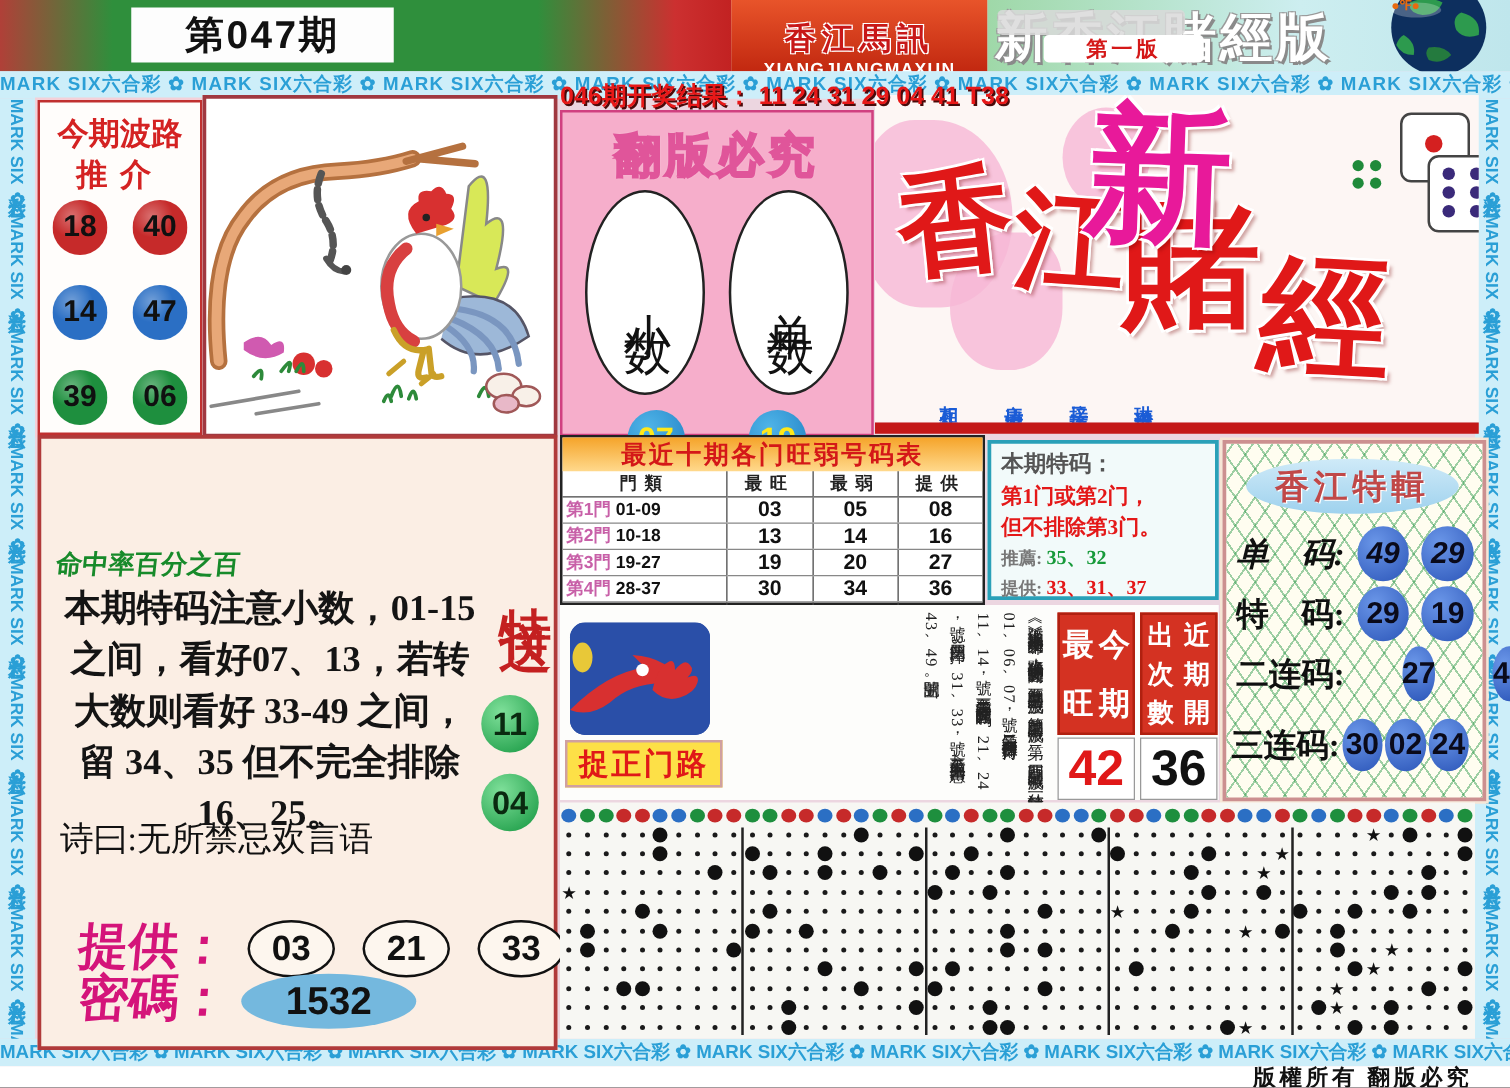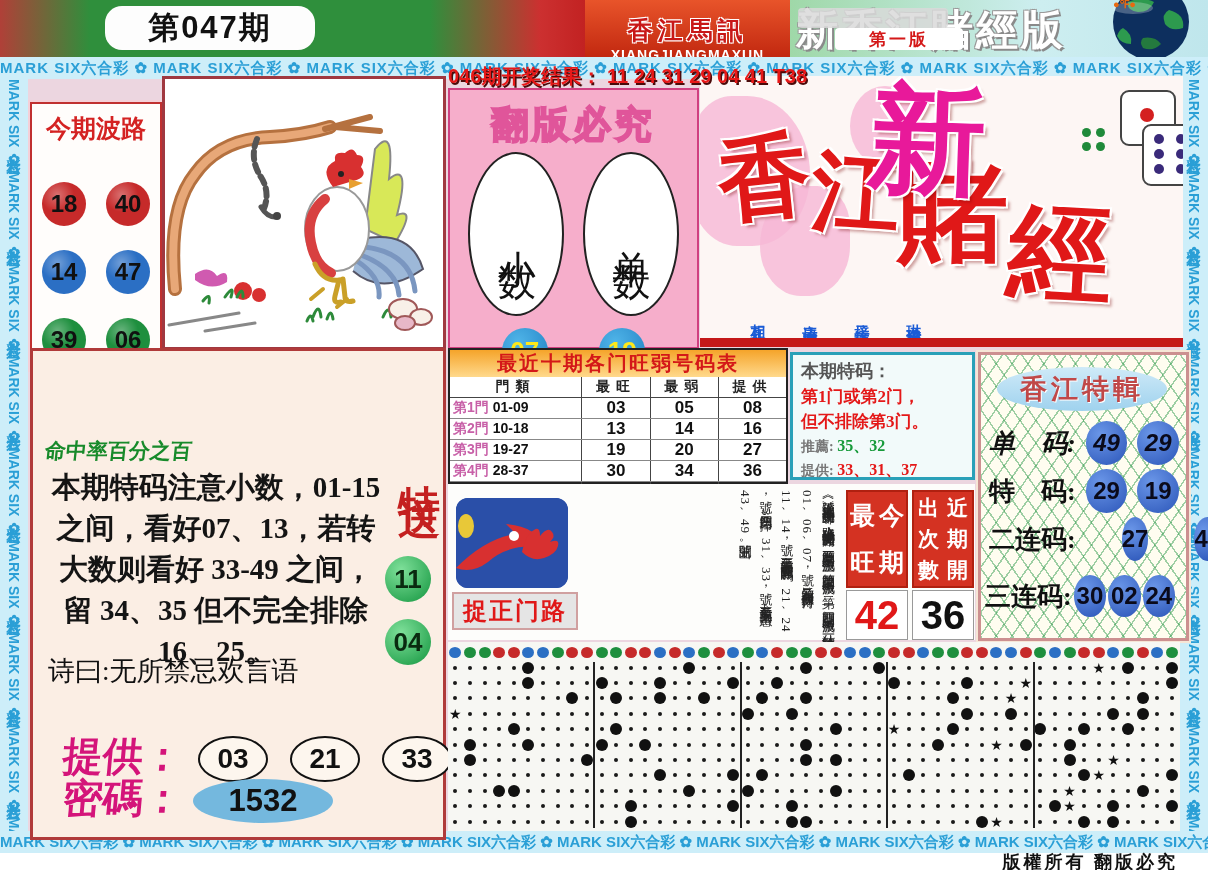--- a/index.html
+++ b/index.html
@@ -4,21 +4,21 @@
 <style>
   html,body{margin:0;padding:0;background:#555;}
   .page{position:relative;width:1208px;height:870px;background:#ecd6e0;overflow:hidden;
         font-family:"Liberation Sans",sans-serif;margin:0 auto;}
   .abs{position:absolute;}
   
   .hdr{position:absolute;left:0;top:0;width:1208px;height:57px;}
   .hdr-left{position:absolute;left:0;top:0;width:585px;height:57px;
     background:linear-gradient(90deg,#b04038 0px,#2f8f3c 90px,#2f8f3c 430px,#cc3030 540px,#c22222 585px);}
   .issue-pill{position:absolute;left:105px;top:6px;width:210px;height:44px;background:#fdfdfd;
-    border-radius:17px;display:flex;align-items:center;justify-content:center;
+    border-radius:0;display:flex;align-items:center;justify-content:center;
     font-size:31px;font-weight:bold;color:#111;letter-spacing:2px;}
   .hdr-mid{position:absolute;left:585px;top:0;width:205px;height:57px;
     background:linear-gradient(180deg,#e8542a,#c22810);text-align:center;}
   .mast-small{margin-top:14px;font-family:"Liberation Serif",serif;font-size:25px;font-weight:bold;color:#c81818;
     letter-spacing:5px;text-shadow:-1px -1px 0 #fff,1px -1px 0 #fff,-1px 1px 0 #fff,1px 1px 0 #fff;}
   .mast-roman{font-size:14px;font-weight:bold;color:#fff;letter-spacing:1px;}
   .hdr-right{position:absolute;left:790px;top:0;width:418px;height:57px;
     background:linear-gradient(90deg,#9fd8a8,#cdeef0 60%,#bfe6ec);}
   .mast-main{position:absolute;left:6px;top:2px;font-size:42px;font-weight:900;color:#fff;letter-spacing:3px;
     font-family:"Liberation Serif",serif;
@@ -31,21 +31,21 @@
   .strip{background:#cdeef9;color:#2a9fd6;font-weight:bold;overflow:hidden;white-space:nowrap;}
   .strip-top{left:0;top:57px;width:1208px;height:22px;font-size:15px;line-height:22px;letter-spacing:1px;}
   .strip-bottom{left:0;top:831px;width:1208px;height:22px;font-size:15px;line-height:22px;}
   .strip-left{left:0;top:79px;width:28px;height:752px;writing-mode:vertical-rl;font-size:14px;line-height:28px;}
   .strip-right{left:1180px;top:79px;width:28px;height:752px;writing-mode:vertical-rl;font-size:14px;line-height:28px;}
   
   .result-line{left:448px;top:63px;z-index:5;font-size:20px;font-weight:900;color:#e81818;
     text-shadow:1.5px 1.5px 0 #4a0a0a;white-space:nowrap;}
   
   .bolu{left:30px;top:80px;width:128px;height:264px;background:#fffdfb;border:2px solid #c03030;
-    box-shadow:0 0 0 2px #f4d0d8;text-align:center;margin-top:22px;}
+    box-shadow:0 0 0 2px #f4d0d8;text-align:center;}
   .bolu-title{margin-top:8px;font-size:25px;font-weight:bold;color:#d42222;font-family:"Liberation Serif",serif;}
   .bolu-title2{font-size:25px;font-weight:bold;color:#d42222;letter-spacing:10px;font-family:"Liberation Serif",serif;}
   .bolu-grid{position:absolute;left:0;top:78px;width:128px;display:grid;grid-template-columns:1fr 1fr;
     grid-row-gap:24px;justify-items:center;}
   .ball{border-radius:50%;display:flex;align-items:center;justify-content:center;color:#101010;font-weight:bold;}
   .ball.b44{width:44px;height:44px;font-size:24px;}
   
   .rooster{left:162px;top:76px;width:278px;height:268px;background:#fff;border:3px solid #a03840;}
   
   .tema{left:448px;top:88px;width:247px;height:257px;background:#f6aecb;border:2px solid #d04080;text-align:center;}
@@ -123,21 +123,21 @@
     background:linear-gradient(180deg,#cfeaf8,#9fd2ee);display:flex;align-items:center;justify-content:center;
     font-size:27px;font-weight:900;color:#c04848;letter-spacing:4px;font-family:"Liberation Serif",serif;
     text-shadow:1px 1px 0 #fff;}
   .teji-row{position:absolute;left:8px;width:190px;display:flex;align-items:center;}
   .teji-label{font-size:26px;font-weight:900;color:#101010;font-family:"Liberation Serif",serif;white-space:nowrap;}
   .bball{width:44px;height:44px;border-radius:50%;background:radial-gradient(circle at 35% 30%,#6a96e8,#2b55b8);
     display:flex;align-items:center;justify-content:center;font-size:24px;font-weight:bold;color:#0a0a1a;margin-left:10px;}
   
   .band{left:448px;top:484px;width:527px;height:156px;background:#fdfdfb;}
   .menlu-icon{position:absolute;left:8px;top:14px;width:112px;height:90px;background:#2a4fa8;border-radius:12px;overflow:hidden;}
-  .menlu-cap{position:absolute;left:4px;top:108px;width:122px;height:34px;background:#e5e5e5;border:2px solid #d0a0a0;
+  .menlu-cap{position:absolute;left:4px;top:108px;width:122px;height:34px;background:#fde047;border:2px solid #d0a0a0;
     display:flex;align-items:center;justify-content:center;font-size:24px;font-weight:900;color:#e01818;
     font-family:"Liberation Serif",serif;letter-spacing:2px;}
   .vtext{position:absolute;left:128px;top:6px;width:262px;height:144px;writing-mode:vertical-rl;
     font-size:13px;line-height:1.6;color:#222;font-family:"Liberation Serif",serif;letter-spacing:1px;}
   .stat-box{position:absolute;top:6px;width:62px;}
   .stat-hdr{background:#d43222;border:2px solid #b02010;display:grid;grid-template-columns:1fr 1fr;
     justify-items:center;align-items:center;color:#fff;font-weight:900;font-family:"Liberation Serif",serif;}
   .stat-val{margin-top:2px;height:48px;background:#fff;border:1.5px solid #999;display:flex;align-items:center;
     justify-content:center;font-size:40px;font-weight:bold;}
   
@@ -191,20 +191,21 @@
   <div class="abs strip strip-left" id="strip-left">MARK SIX六合彩 ✿ MARK SIX六合彩 ✿ MARK SIX六合彩 ✿ MARK SIX六合彩 ✿ MARK SIX六合彩 ✿ MARK SIX六合彩 ✿ MARK SIX六合彩 ✿ MARK SIX六合彩 ✿ MARK SIX六合彩 ✿ MARK SIX六合彩 ✿ MARK SIX六合彩 ✿ MARK SIX六合彩 ✿ MARK SIX六合彩 ✿ MARK SIX六合彩 ✿ MARK SIX六合彩 ✿ MARK SIX六合彩 ✿ MARK SIX六合彩 ✿ MARK SIX六合彩 ✿ MARK SIX六合彩 ✿ MARK SIX六合彩 ✿ MARK SIX六合彩 ✿ MARK SIX六合彩 ✿ MARK SIX六合彩 ✿ MARK SIX六合彩 ✿ MARK SIX六合彩 ✿ MARK SIX六合彩 ✿ MARK SIX六合彩 ✿ MARK SIX六合彩 ✿ MARK SIX六合彩 ✿ MARK SIX六合彩 ✿ MARK SIX六合彩 ✿ MARK SIX六合彩 ✿ MARK SIX六合彩 ✿ MARK SIX六合彩 ✿ MARK SIX六合彩 ✿ MARK SIX六合彩 ✿ MARK SIX六合彩 ✿ MARK SIX六合彩 ✿ MARK SIX六合彩 ✿ MARK SIX六合彩 ✿ </div>
   <div class="abs strip strip-right" id="strip-right">MARK SIX六合彩 ✿ MARK SIX六合彩 ✿ MARK SIX六合彩 ✿ MARK SIX六合彩 ✿ MARK SIX六合彩 ✿ MARK SIX六合彩 ✿ MARK SIX六合彩 ✿ MARK SIX六合彩 ✿ MARK SIX六合彩 ✿ MARK SIX六合彩 ✿ MARK SIX六合彩 ✿ MARK SIX六合彩 ✿ MARK SIX六合彩 ✿ MARK SIX六合彩 ✿ MARK SIX六合彩 ✿ MARK SIX六合彩 ✿ MARK SIX六合彩 ✿ MARK SIX六合彩 ✿ MARK SIX六合彩 ✿ MARK SIX六合彩 ✿ MARK SIX六合彩 ✿ MARK SIX六合彩 ✿ MARK SIX六合彩 ✿ MARK SIX六合彩 ✿ MARK SIX六合彩 ✿ MARK SIX六合彩 ✿ MARK SIX六合彩 ✿ MARK SIX六合彩 ✿ MARK SIX六合彩 ✿ MARK SIX六合彩 ✿ MARK SIX六合彩 ✿ MARK SIX六合彩 ✿ MARK SIX六合彩 ✿ MARK SIX六合彩 ✿ MARK SIX六合彩 ✿ MARK SIX六合彩 ✿ MARK SIX六合彩 ✿ MARK SIX六合彩 ✿ MARK SIX六合彩 ✿ MARK SIX六合彩 ✿ </div>
 
   <div class="abs result-line">
     <span>046期开奖结果：</span>
     <span>11 24 31 29 04 41 T38</span>
   </div>
 
   <div class="abs bolu">
     <div class="bolu-title">今期波路</div>
+    <div class="bolu-title2">推介</div>
     <div class="bolu-grid" id="bolu-grid">
         <div class="ball b44" style="background: radial-gradient(circle at 35% 30%, rgba(255, 255, 255, 0.333), transparent 40%), rgb(198, 42, 42);">18</div>
         <div class="ball b44" style="background: radial-gradient(circle at 35% 30%, rgba(255, 255, 255, 0.333), transparent 40%), rgb(198, 42, 42);">40</div>
         <div class="ball b44" style="background: radial-gradient(circle at 35% 30%, rgba(255, 255, 255, 0.333), transparent 40%), rgb(43, 111, 196);">14</div>
         <div class="ball b44" style="background: radial-gradient(circle at 35% 30%, rgba(255, 255, 255, 0.333), transparent 40%), rgb(43, 111, 196);">47</div>
         <div class="ball b44" style="background: radial-gradient(circle at 35% 30%, rgba(255, 255, 255, 0.333), transparent 40%), rgb(30, 143, 62);">39</div>
         <div class="ball b44" style="background: radial-gradient(circle at 35% 30%, rgba(255, 255, 255, 0.333), transparent 40%), rgb(30, 143, 62);">06</div>
       </div>
   </div>
 

